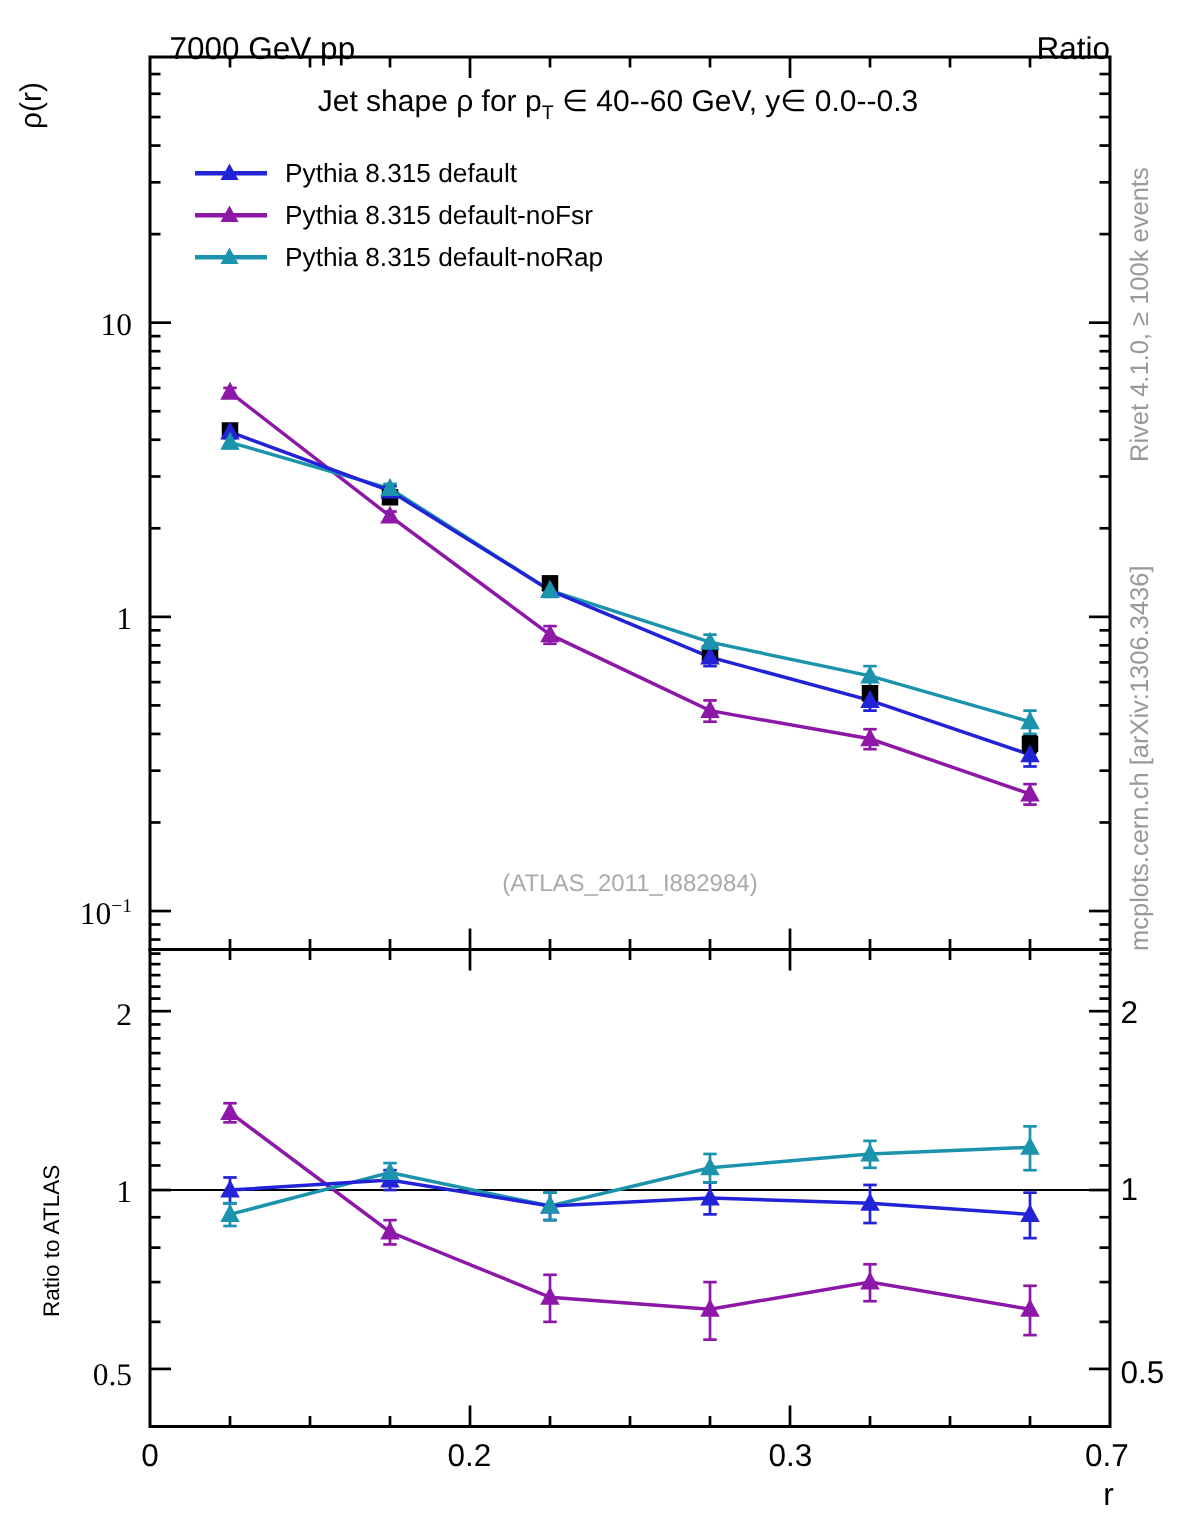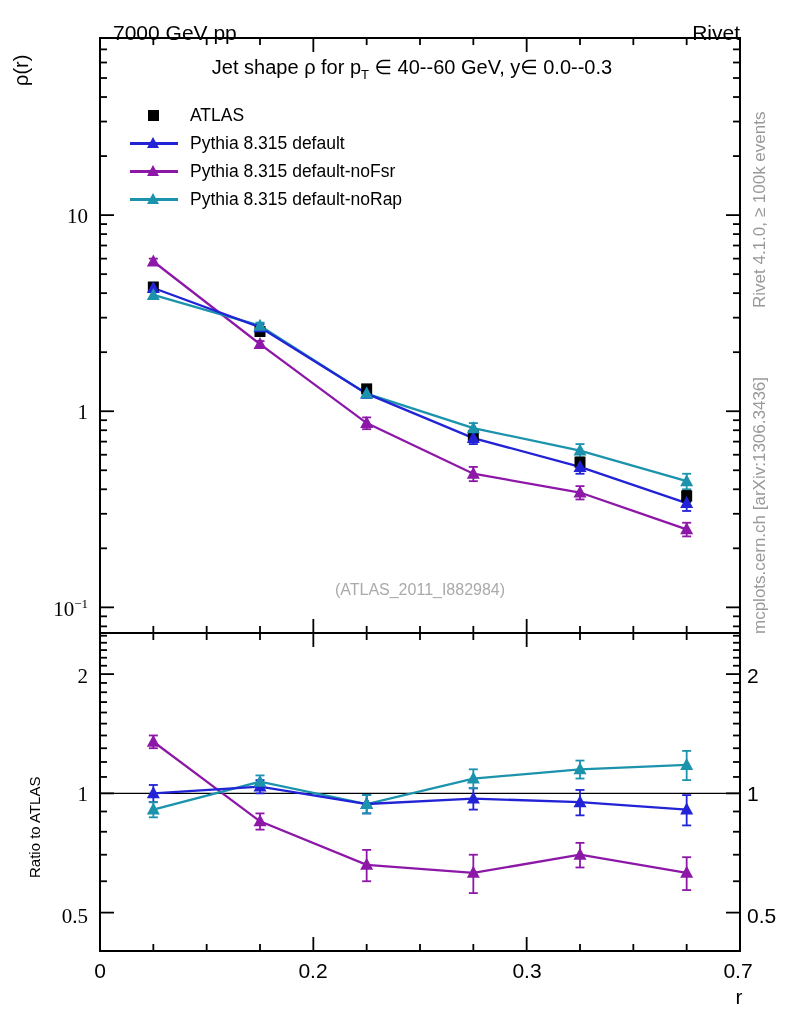--- a/index.html
+++ b/index.html
@@ -356,31 +356,25 @@
       <path d="M 473.33333333333337 771.5397602824232 L 479.83333333333337 783.5397602824232 L 466.83333333333337 783.5397602824232 Z" fill="#1b93ad"></path>
       <path d="M 580 443.58714319090944 L 586.5 455.58714319090944 L 573.5 455.58714319090944 Z" fill="#1b93ad"></path>
       <path d="M 580 762.3213632993397 L 586.5 774.3213632993397 L 573.5 774.3213632993397 Z" fill="#1b93ad"></path>
       <path d="M 686.6666666666667 474.15985827668675 L 693.1666666666667 486.15985827668675 L 680.1666666666667 486.15985827668675 Z" fill="#1b93ad"></path>
       <path d="M 686.6666666666667 757.8910176379819 L 693.1666666666667 769.8910176379819 L 680.1666666666667 769.8910176379819 Z" fill="#1b93ad"></path>
       <rect x="100" y="38" width="640" height="595" fill="none" stroke="#000" stroke-width="2"></rect>
       <rect x="100" y="633" width="640" height="318" fill="none" stroke="#000" stroke-width="2"></rect>
     </svg>
 
   <div class="abs hdr hdr-left">7000 GeV pp</div>
-  <div class="abs hdr hdr-right">Rivet</div>
+  <div class="abs hdr hdr-right">Ratio</div>
 
   <div class="abs plot-title"><span>Jet shape ρ for p</span><sub>T</sub><span> ∈ 40--60 GeV, y∈ 0.0--0.3</span></div>
 
   <div class="abs legend">
-    <div class="legend-row">
-      <span class="lm">
-          <span class="sq" style="background: rgb(0, 0, 0);"></span>
-        </span>
-      <span class="ll">ATLAS</span>
-    </div>
     <div class="legend-row">
       <span class="lm">
           <span class="line" style="background: rgb(34, 34, 214);"></span>
           <span class="tri" style="border-bottom-color: rgb(34, 34, 214);"></span>
         </span>
       <span class="ll">Pythia 8.315 default</span>
     </div>
     <div class="legend-row">
       <span class="lm">
           <span class="line" style="background: rgb(141, 23, 167);"></span>

